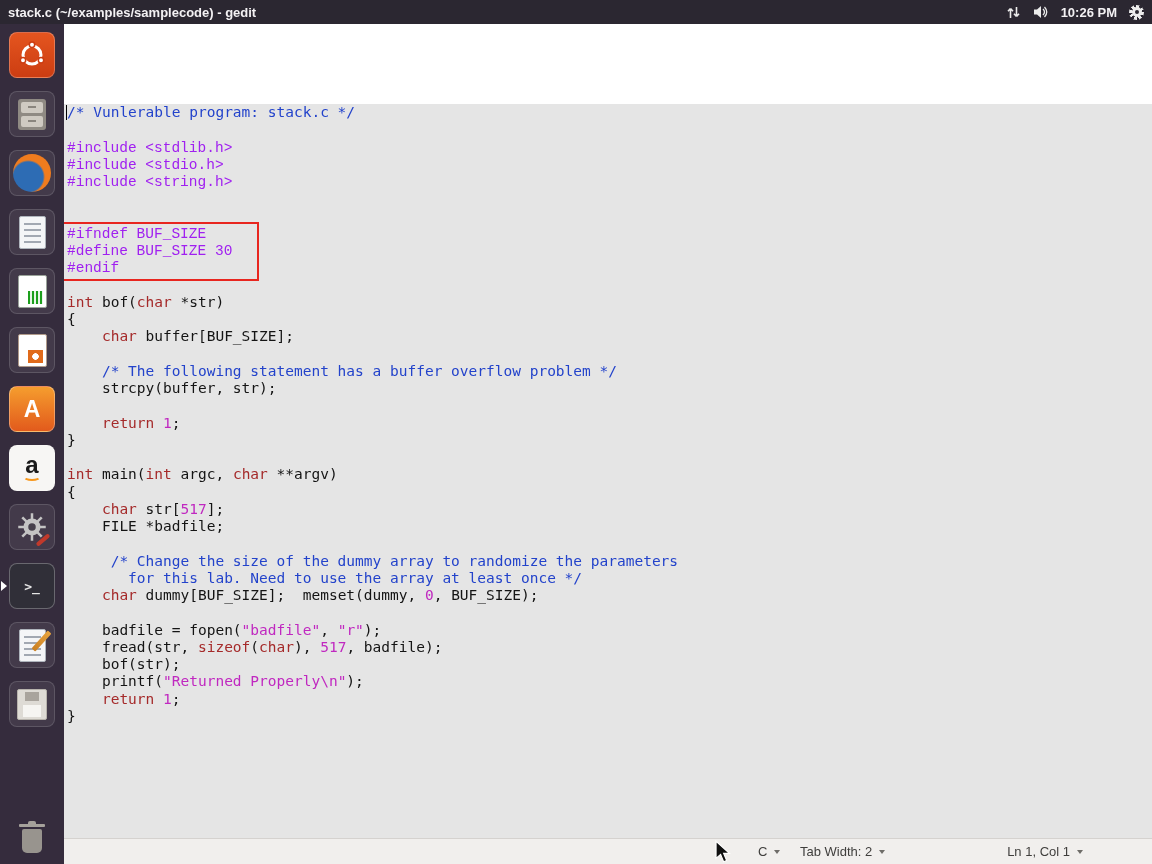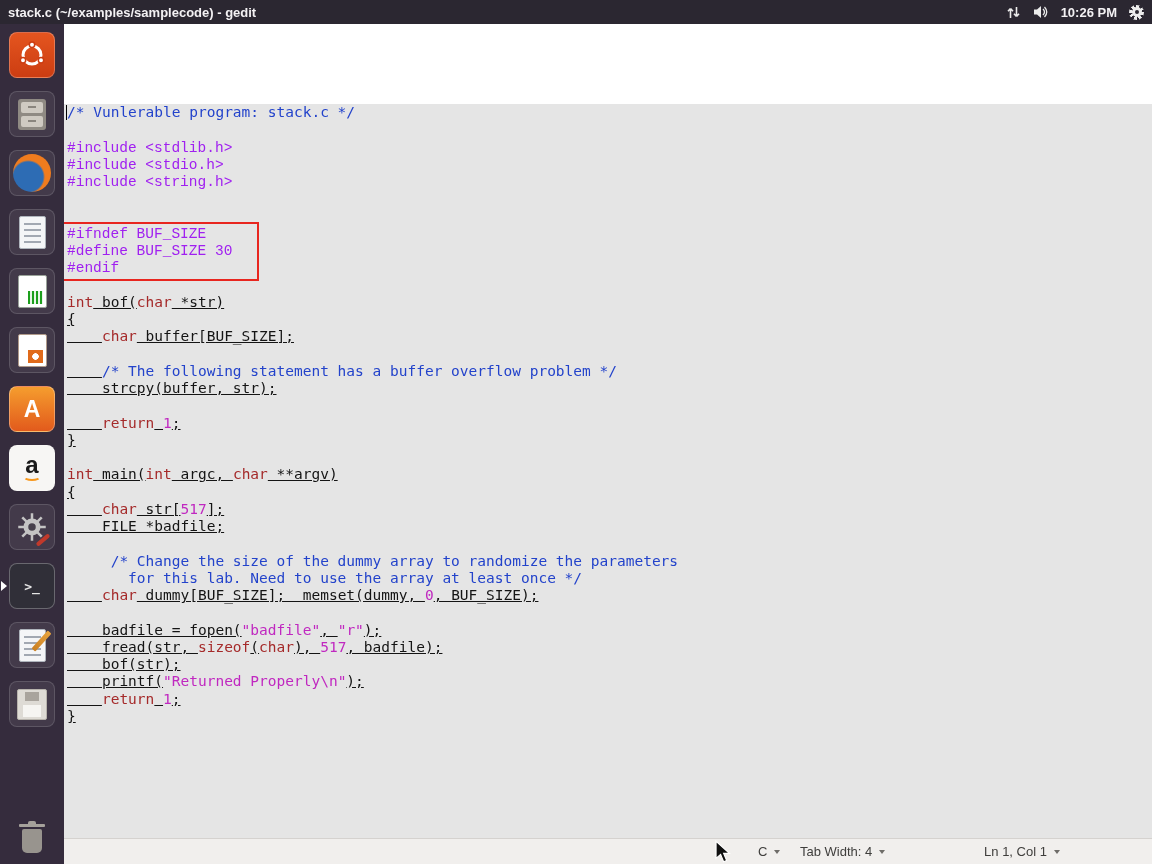--- a/index.html
+++ b/index.html
@@ -84,32 +84,32 @@
   .editor { position:absolute; top:64px; left:64px; right:0; bottom:26px; background:#e5e5e5; overflow:hidden; z-index:10;margin-top:40px; }
   .code { position:absolute; top:0; left:3px; right:0;
           font-family:"DejaVu Sans Mono",monospace; font-size:14.5px; line-height:17.25px;
           white-space:pre; color:#141414; }
   .code-line { height:17.25px; }
   .tok-kw  { color:#a52a2a; font-weight:normal; }
   .tok-pre { color:#a020f0;font-family:Liberation Mono, monospace; }
   .tok-com { color:#2343cb; }
   .tok-num { color:#c028c0; }
   .tok-str { color:#c028c0; }
-  .tok-pl  { color:#141414;text-decoration:underline; }
+  .tok-pl  { color:#141414; }
   .text-caret { position:absolute; left:2px; top:1px; width:1px; height:15px; background:#000; }
   .annotation-box { position:absolute; left:-3px; top:118px; width:198px; height:59px;
                     border:2px solid #e8261f; pointer-events:none; }
 
   
   .status-bar { position:absolute; left:64px; right:0; bottom:0; height:26px; background:#f1efed;
                 border-top:1px solid #d5d2cf; font-size:13px; color:#3f3e3c; z-index:20; }
   .sb-item { position:absolute; top:0; height:100%; display:flex; align-items:center; gap:7px; }
   .scaret { width:0; height:0; border-left:3.5px solid transparent; border-right:3.5px solid transparent;
             border-top:4.5px solid #6e6c68; }
-  .lncol { justify-content:center; }
+  .lncol { justify-content:flex-end; }
 
   
   .mouse-cursor { position:absolute; left:714px; top:840px; z-index:60; }
 </style>
 </head>
 <body>
 
 <div class="screen">
 
   <div class="top-bar">
@@ -203,21 +203,21 @@
     <div class="code"><div class="code-line"><span class="tok-com">/* Vunlerable program: stack.c */</span></div><div class="code-line">&nbsp;</div><div class="code-line"><span class="tok-pre">#include &lt;stdlib.h&gt;</span></div><div class="code-line"><span class="tok-pre">#include &lt;stdio.h&gt;</span></div><div class="code-line"><span class="tok-pre">#include &lt;string.h&gt;</span></div><div class="code-line">&nbsp;</div><div class="code-line">&nbsp;</div><div class="code-line"><span class="tok-pre">#ifndef BUF_SIZE</span></div><div class="code-line"><span class="tok-pre">#define BUF_SIZE 30</span></div><div class="code-line"><span class="tok-pre">#endif</span></div><div class="code-line">&nbsp;</div><div class="code-line"><span class="tok-kw">int</span><span class="tok-pl"> bof(</span><span class="tok-kw">char</span><span class="tok-pl"> *str)</span></div><div class="code-line"><span class="tok-pl">{</span></div><div class="code-line"><span class="tok-pl">    </span><span class="tok-kw">char</span><span class="tok-pl"> buffer[BUF_SIZE];</span></div><div class="code-line">&nbsp;</div><div class="code-line"><span class="tok-pl">    </span><span class="tok-com">/* The following statement has a buffer overflow problem */</span></div><div class="code-line"><span class="tok-pl">    strcpy(buffer, str);</span></div><div class="code-line">&nbsp;</div><div class="code-line"><span class="tok-pl">    </span><span class="tok-kw">return</span><span class="tok-pl"> </span><span class="tok-num">1</span><span class="tok-pl">;</span></div><div class="code-line"><span class="tok-pl">}</span></div><div class="code-line">&nbsp;</div><div class="code-line"><span class="tok-kw">int</span><span class="tok-pl"> main(</span><span class="tok-kw">int</span><span class="tok-pl"> argc, </span><span class="tok-kw">char</span><span class="tok-pl"> **argv)</span></div><div class="code-line"><span class="tok-pl">{</span></div><div class="code-line"><span class="tok-pl">    </span><span class="tok-kw">char</span><span class="tok-pl"> str[</span><span class="tok-num">517</span><span class="tok-pl">];</span></div><div class="code-line"><span class="tok-pl">    FILE *badfile;</span></div><div class="code-line">&nbsp;</div><div class="code-line"><span class="tok-com">     /* Change the size of the dummy array to randomize the parameters</span></div><div class="code-line"><span class="tok-com">       for this lab. Need to use the array at least once */</span></div><div class="code-line"><span class="tok-pl">    </span><span class="tok-kw">char</span><span class="tok-pl"> dummy[BUF_SIZE];  memset(dummy, </span><span class="tok-num">0</span><span class="tok-pl">, BUF_SIZE);</span></div><div class="code-line">&nbsp;</div><div class="code-line"><span class="tok-pl">    badfile = fopen(</span><span class="tok-str">"badfile"</span><span class="tok-pl">, </span><span class="tok-str">"r"</span><span class="tok-pl">);</span></div><div class="code-line"><span class="tok-pl">    fread(str, </span><span class="tok-kw">sizeof</span><span class="tok-pl">(</span><span class="tok-kw">char</span><span class="tok-pl">), </span><span class="tok-num">517</span><span class="tok-pl">, badfile);</span></div><div class="code-line"><span class="tok-pl">    bof(str);</span></div><div class="code-line"><span class="tok-pl">    printf(</span><span class="tok-str">"Returned Properly\n"</span><span class="tok-pl">);</span></div><div class="code-line"><span class="tok-pl">    </span><span class="tok-kw">return</span><span class="tok-pl"> </span><span class="tok-num">1</span><span class="tok-pl">;</span></div><div class="code-line"><span class="tok-pl">}</span></div></div>
     <div class="annotation-box"></div>
   </div>
 
   <div class="status-bar">
     <div class="sb-item" style="left:694px">
       <span>C</span>
       <span class="scaret"></span>
     </div>
     <div class="sb-item" style="left:736px">
-      <span>Tab Width: 4</span>
+      <span>Tab Width: 2</span>
       <span class="scaret"></span>
     </div>
     <div class="sb-item lncol" style="left:897px;width:122px">
       <span>Ln 1, Col 1</span>
       <span class="scaret"></span>
     </div>
     <div class="sb-item" style="left:1102px">
       <span>INS</span>
     </div>
   </div>

